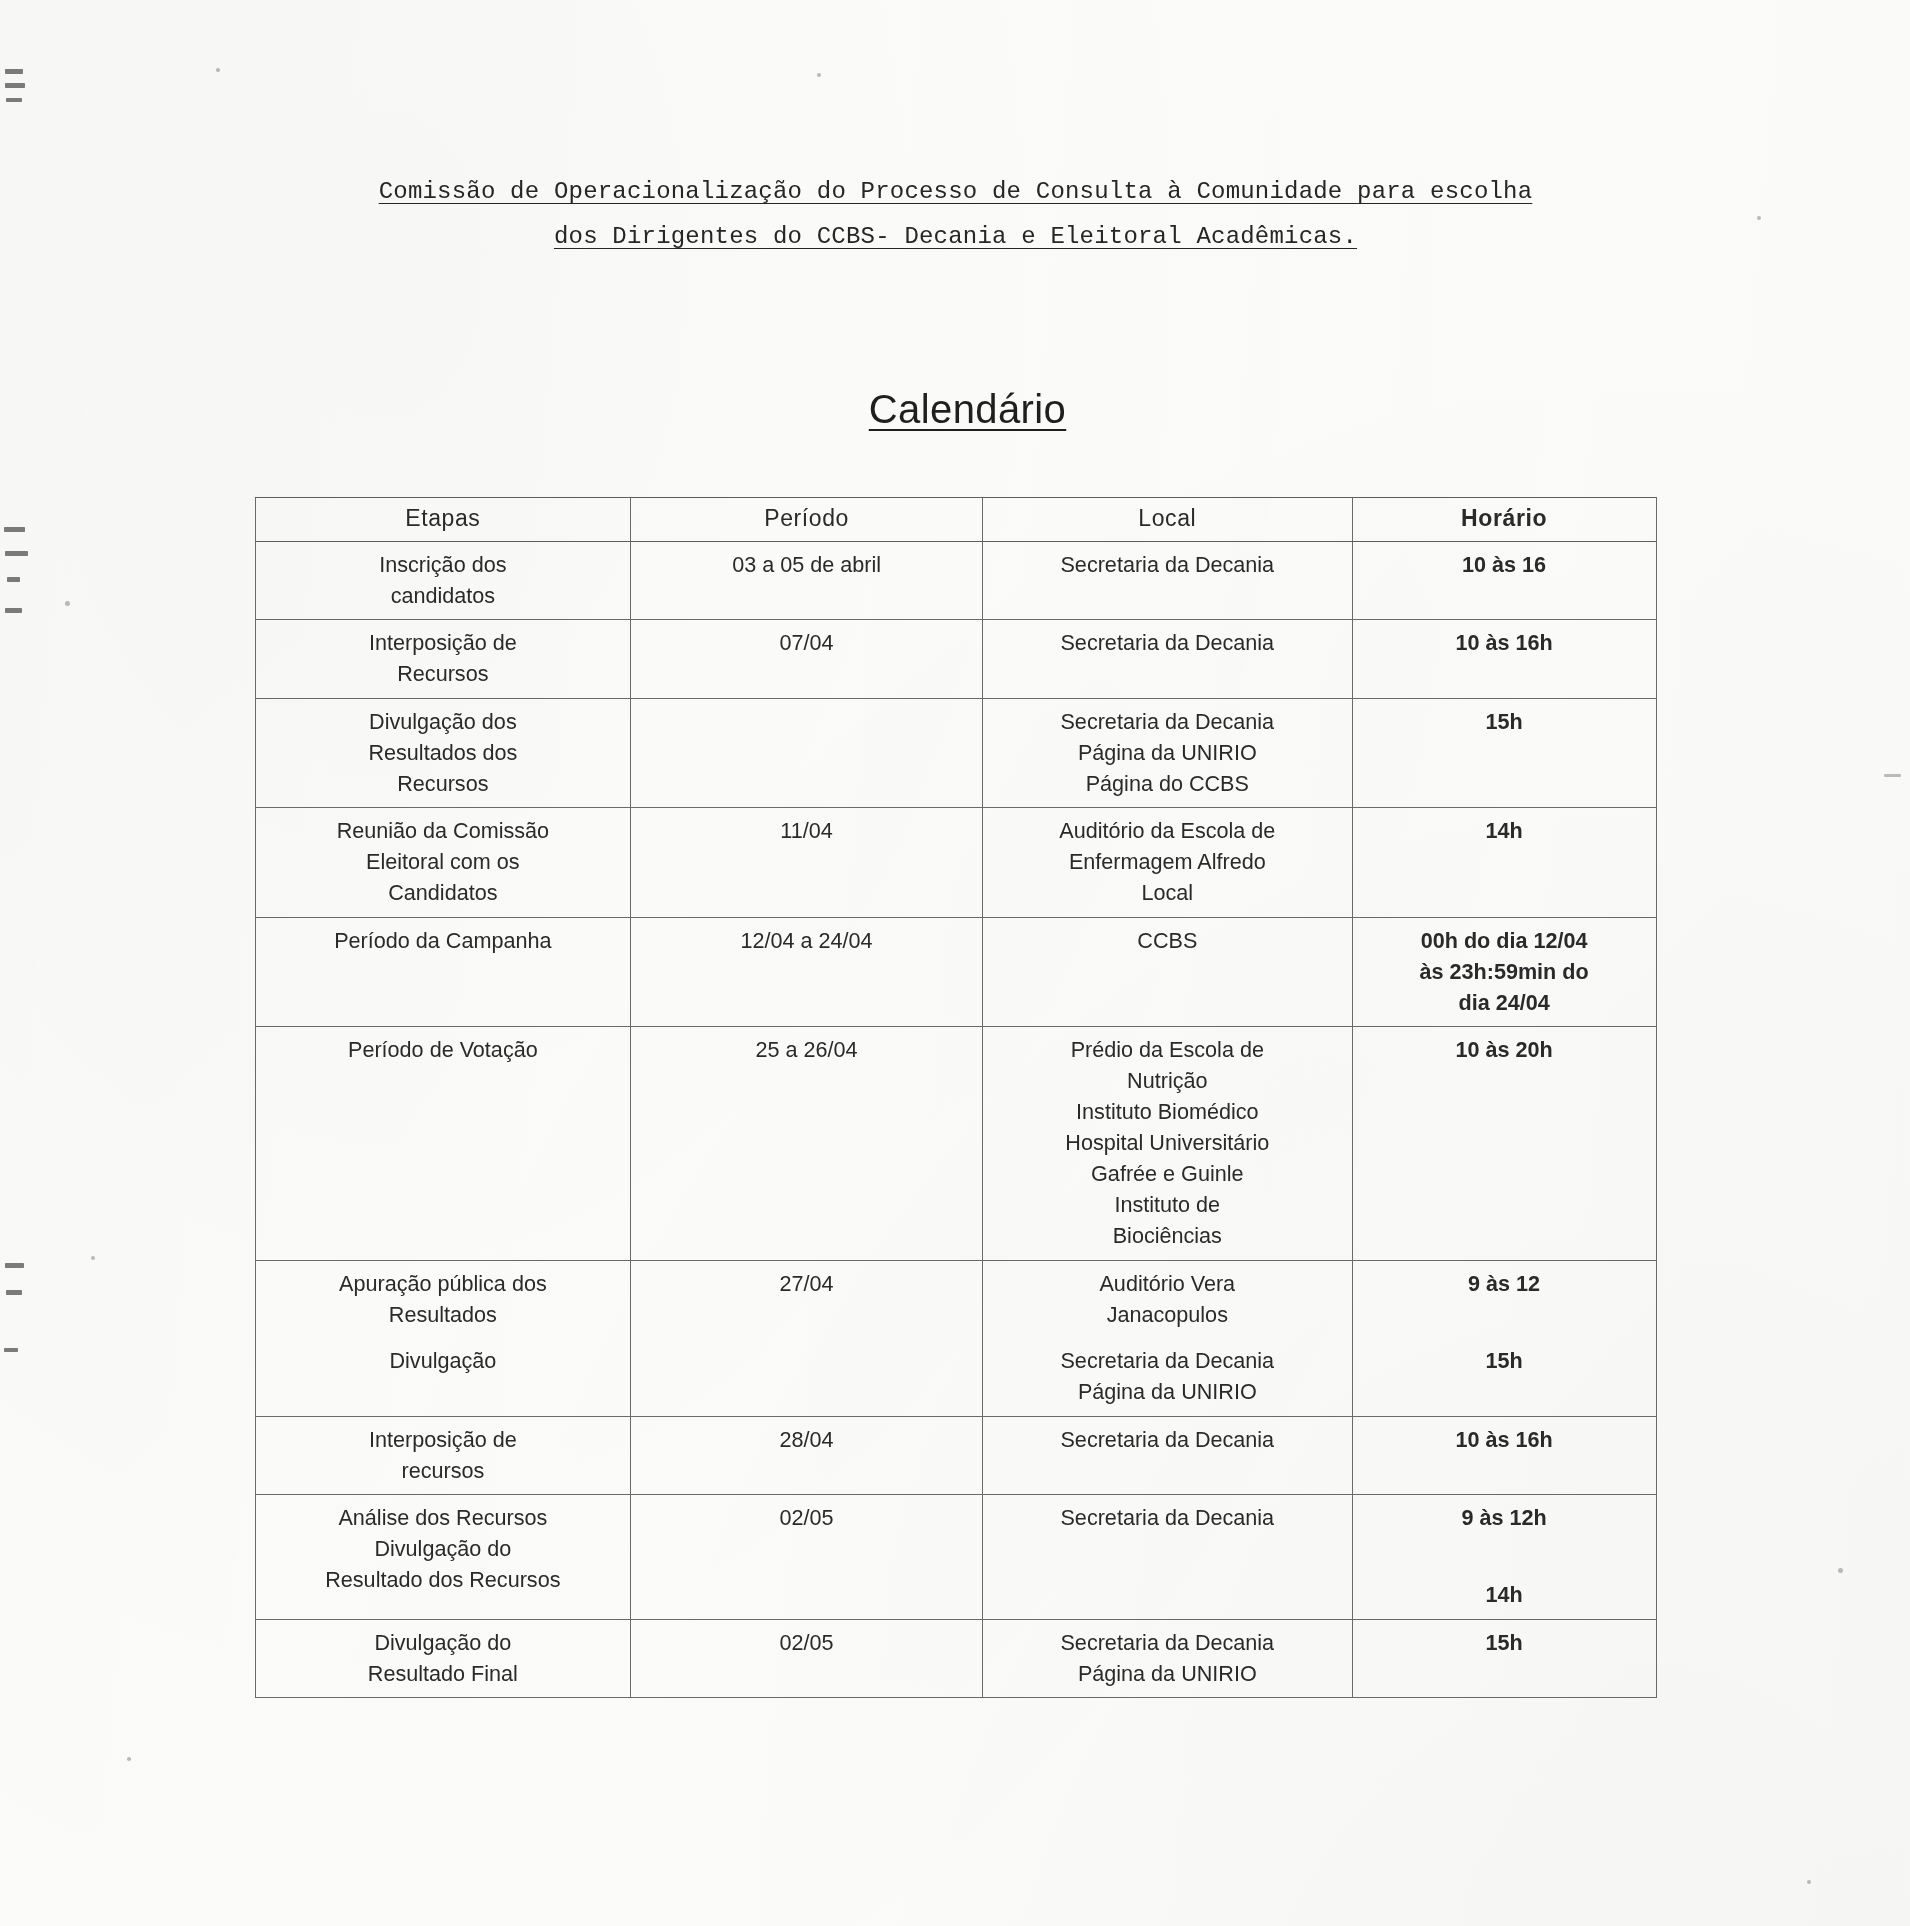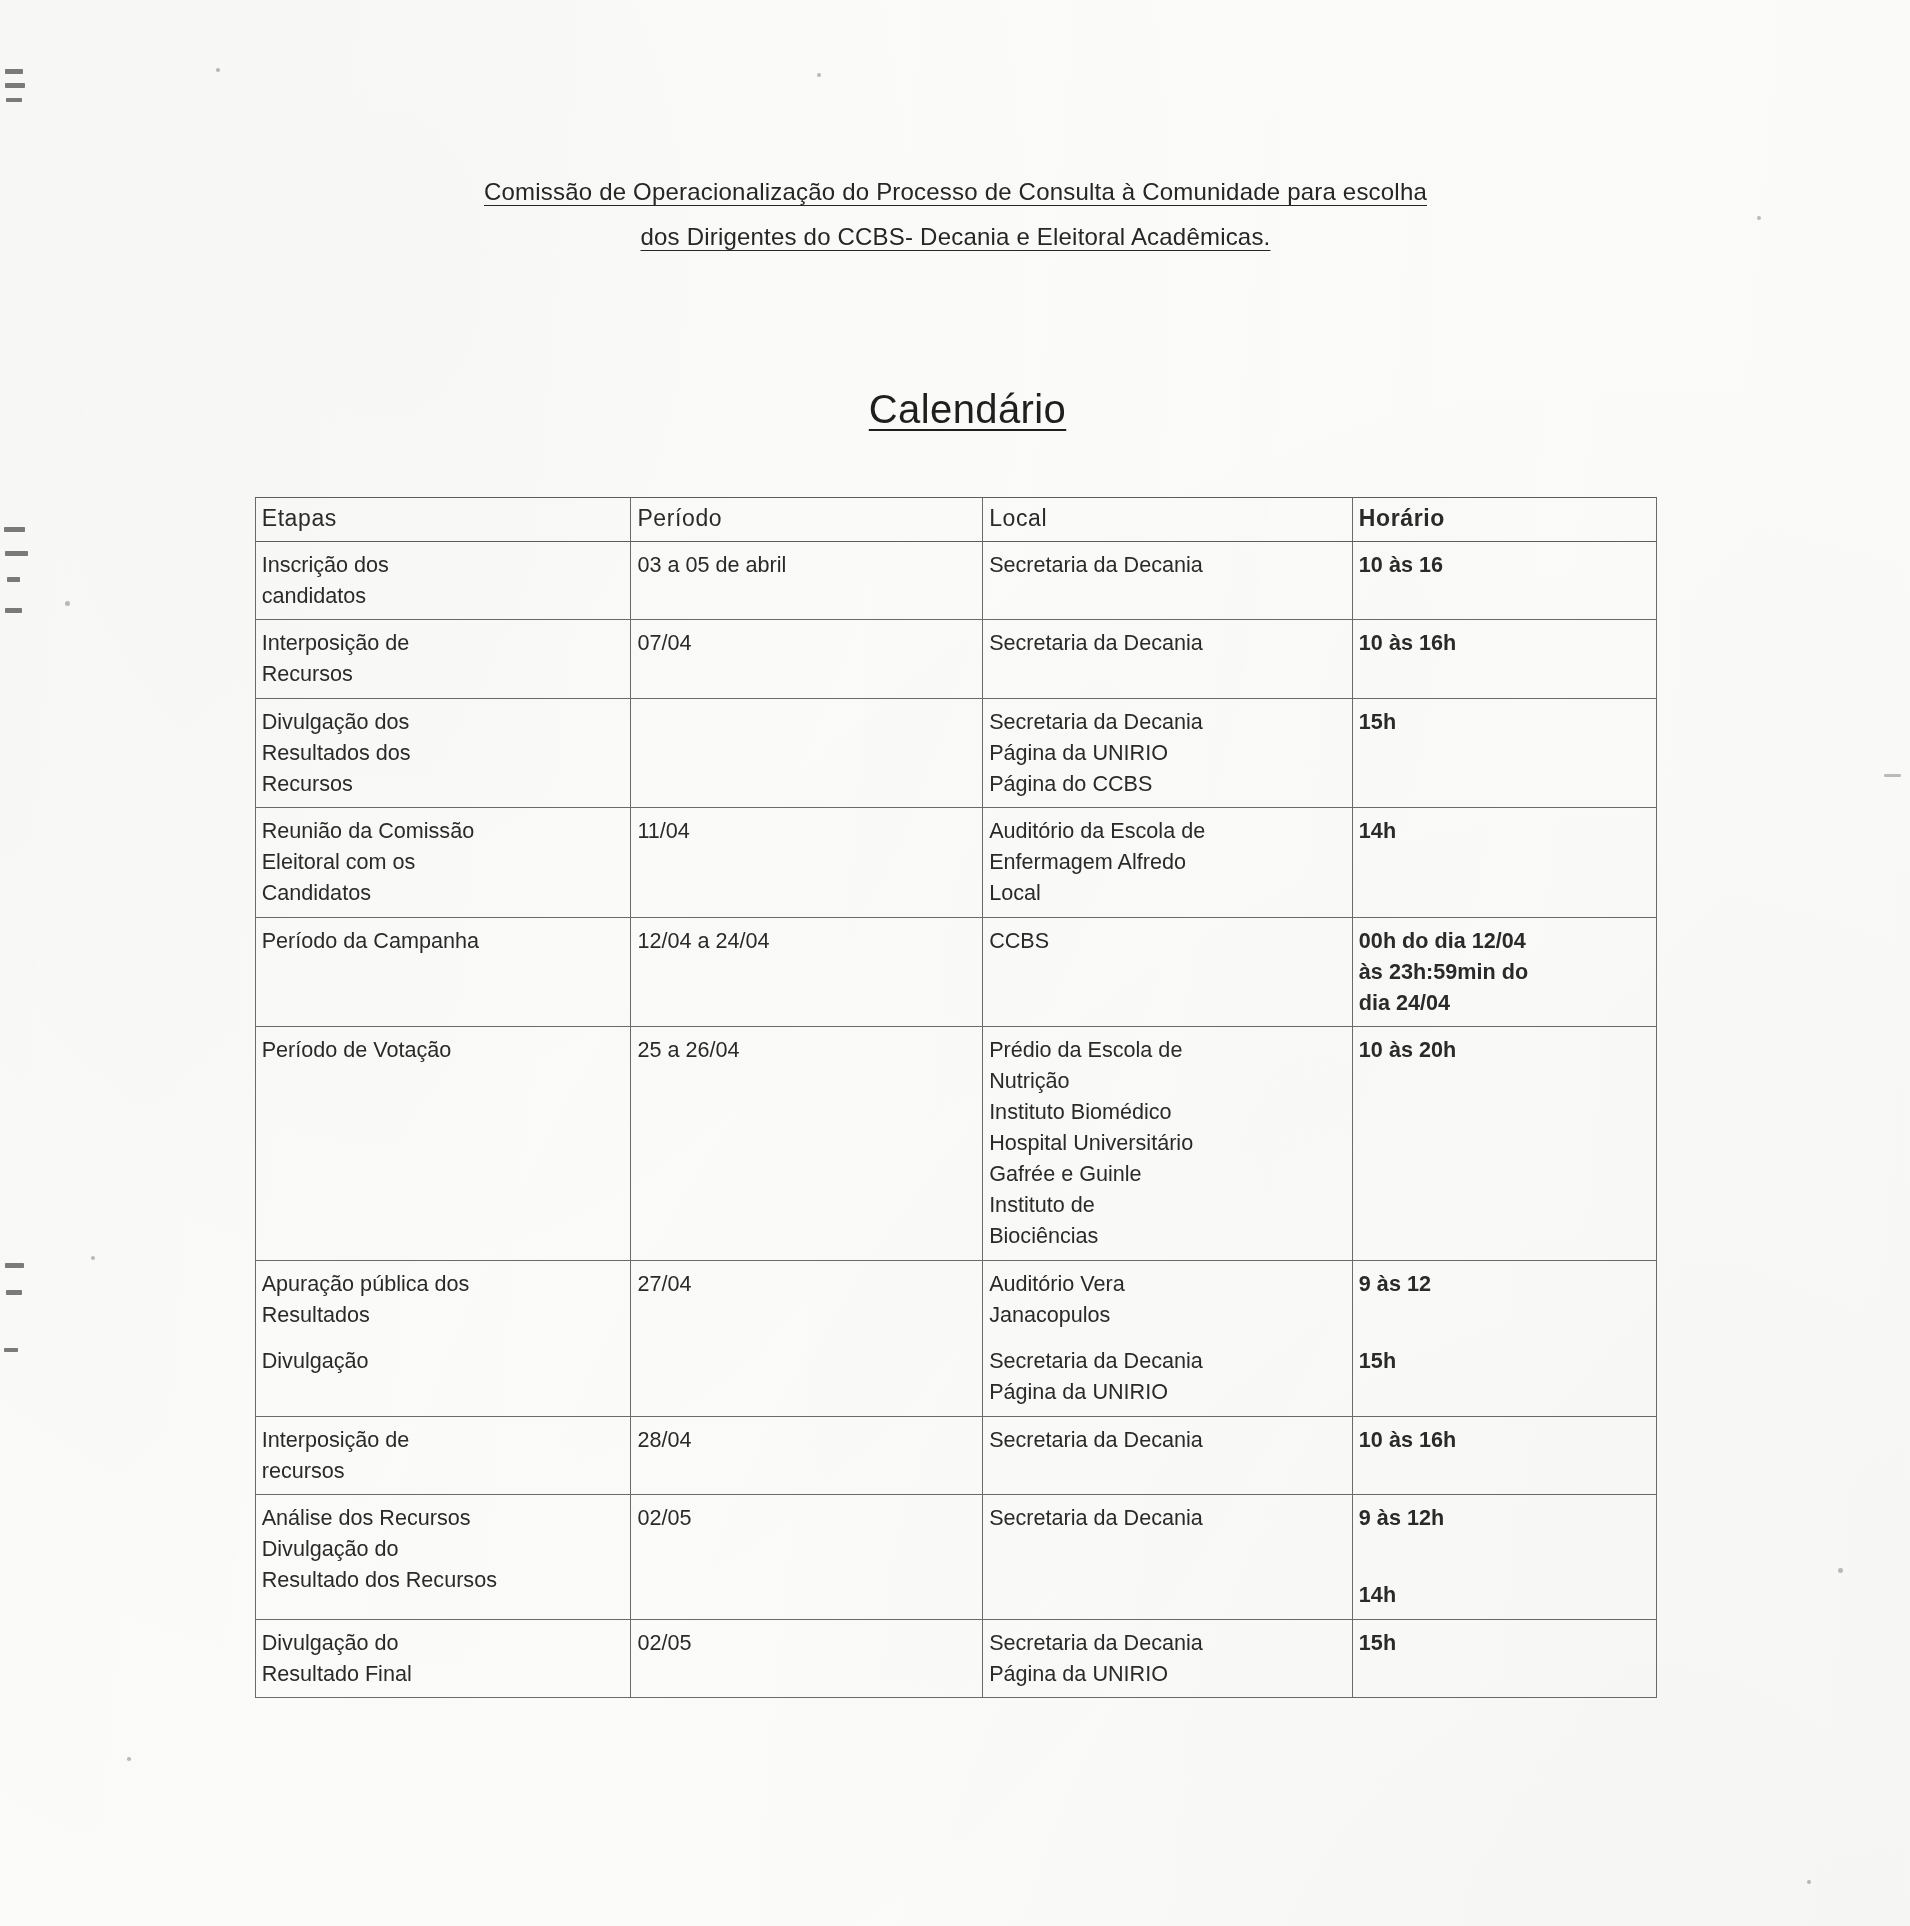--- a/index.html
+++ b/index.html
@@ -66,20 +66,21 @@
     text-align: center;
   }
   .doc-header .line {
     font-size: 24px;
     line-height: 45px;
     letter-spacing: 0.2px;
     color: #262626;
     text-decoration: underline;
     text-underline-offset: 4.6px;
     text-decoration-thickness: 1.2px;
+    font-family: Liberation Mono, monospace;
   }
 
   .doc-title {
     margin: 0 auto;
     width: 1425px;
     text-align: center;
     padding-top: 127px;
   }
   .doc-title span {
     font-size: 40px;
@@ -105,21 +106,21 @@
     font-size: 21.6px;
     color: #2a2a2a;
   }
   table.cal col.c1 { width: 376px; }
   table.cal col.c2 { width: 352px; }
   table.cal col.c3 { width: 370px; }
   table.cal col.c4 { width: 304px; }
 
   table.cal th,
   table.cal td {
-    text-align: left;
+    text-align: center;
     vertical-align: top;
     padding: 7px 6.2px 8.5px 6.2px;
     line-height: 31px;
     border: 0;
   }
   table.cal th {
     font-weight: normal;
     font-size: 23px;
     letter-spacing: 0.6px;
     padding-top: 5.4px;

